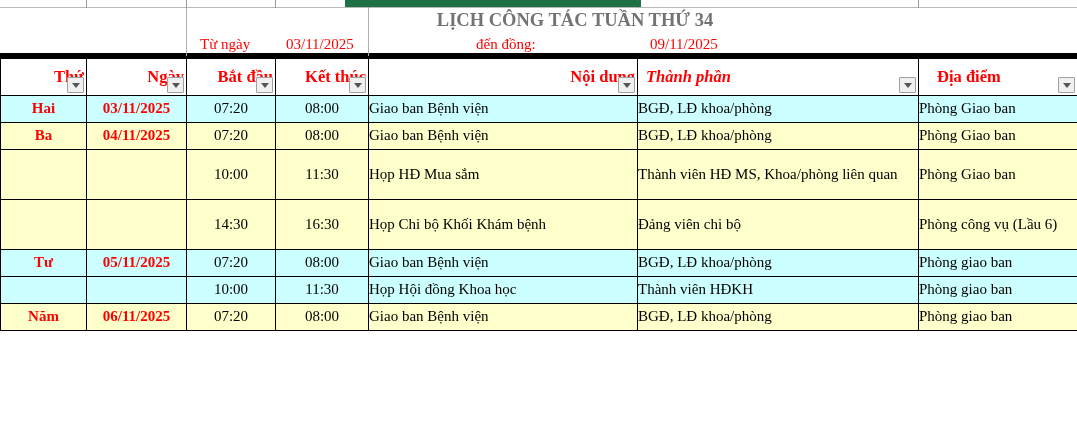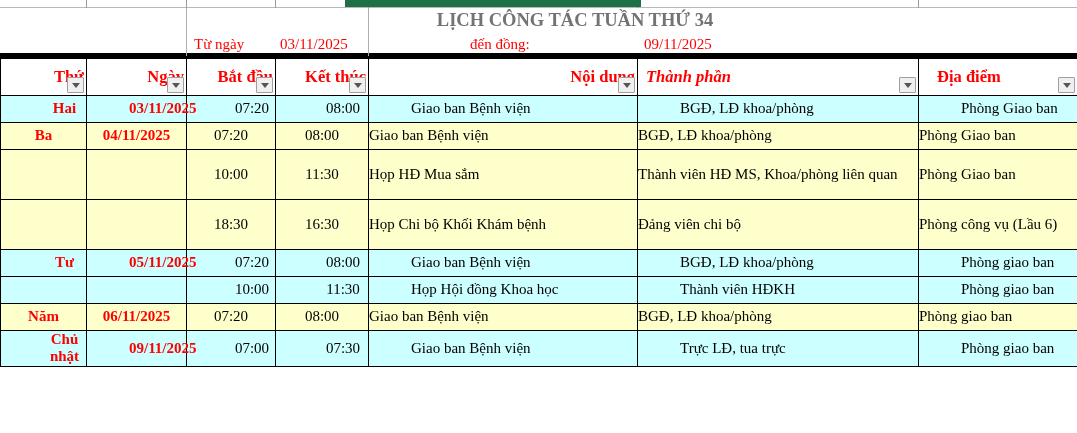--- a/index.html
+++ b/index.html
@@ -51,21 +51,21 @@
     width: 460px;
     text-align: center;
     color: #737373;
     font-weight: bold;
     font-size: 18.5px;
     letter-spacing: 0px;
     white-space: nowrap;
   }
   .daterow {
     position: absolute;
-    left: 4px; top: 28px;
+    left: 10px; top: 28px;
     width: 867px; height: 20px;
     color: #ff0000;
     font-size: 15px;
   }
   .daterow span { position: absolute; white-space: nowrap; }
   .dr-from-label { left: 190px; top: 0; }
   .dr-from-value { left: 276px; top: 0; }
   .dr-to-label   { left: 466px; top: 0; }
   .dr-to-value   { left: 640px; top: 0; }
 
@@ -129,21 +129,21 @@
     font-size: 15.5px;
     font-family: Liberation Serif, serif;
   }
   td.c-content, td.c-who, td.c-place {
     text-align: left;
     color: #000000;
     font-size: 15.5px;
     padding-left: 6px;
     padding-right: 4px;
   }
-  tr.cyan td { background: #ccffff; padding-left: 42px; }
+  tr.cyan td { background: #ccffff; }
   tr.cream td { background: #ffffcc; }
 
   tr.r-norm td { height: 27px; }
   tr.r-tall td { height: 50px; }
 
   .wrap2 { white-space: normal; }
 </style>
 </head>
 <body>
 
@@ -251,21 +251,21 @@
           <td class="c-date wrap2"></td>
           <td class="c-start wrap2">10:00</td>
           <td class="c-end wrap2">11:30</td>
           <td class="c-content wrap2">Họp HĐ Mua sắm</td>
           <td class="c-who wrap2">Thành viên HĐ MS, Khoa/phòng liên quan</td>
           <td class="c-place wrap2">Phòng Giao ban</td>
         </tr>
         <tr class="cream r-tall">
           <td class="c-day wrap2"></td>
           <td class="c-date wrap2"></td>
-          <td class="c-start wrap2">18:30</td>
+          <td class="c-start wrap2">14:30</td>
           <td class="c-end wrap2">16:30</td>
           <td class="c-content wrap2">Họp Chi bộ Khối Khám bệnh</td>
           <td class="c-who wrap2">Đảng viên chi bộ</td>
           <td class="c-place wrap2">Phòng công vụ (Lầu 6)</td>
         </tr>
         <tr class="cyan r-norm">
           <td class="c-day">Tư</td>
           <td class="c-date">05/11/2025</td>
           <td class="c-start">07:20</td>
           <td class="c-end">08:00</td>
@@ -284,25 +284,16 @@
         </tr>
         <tr class="cream r-norm">
           <td class="c-day">Năm</td>
           <td class="c-date">06/11/2025</td>
           <td class="c-start">07:20</td>
           <td class="c-end">08:00</td>
           <td class="c-content">Giao ban Bệnh viện</td>
           <td class="c-who">BGĐ, LĐ khoa/phòng</td>
           <td class="c-place">Phòng  giao ban</td>
         </tr>
-        <tr class="cyan r-norm">
-          <td class="c-day">Chủ nhật</td>
-          <td class="c-date">09/11/2025</td>
-          <td class="c-start">07:00</td>
-          <td class="c-end">07:30</td>
-          <td class="c-content">Giao ban Bệnh viện</td>
-          <td class="c-who">Trực LĐ, tua trực</td>
-          <td class="c-place">Phòng  giao ban</td>
-        </tr>
       </tbody>
   </table>
 
 </div>
 
 </body></html>

